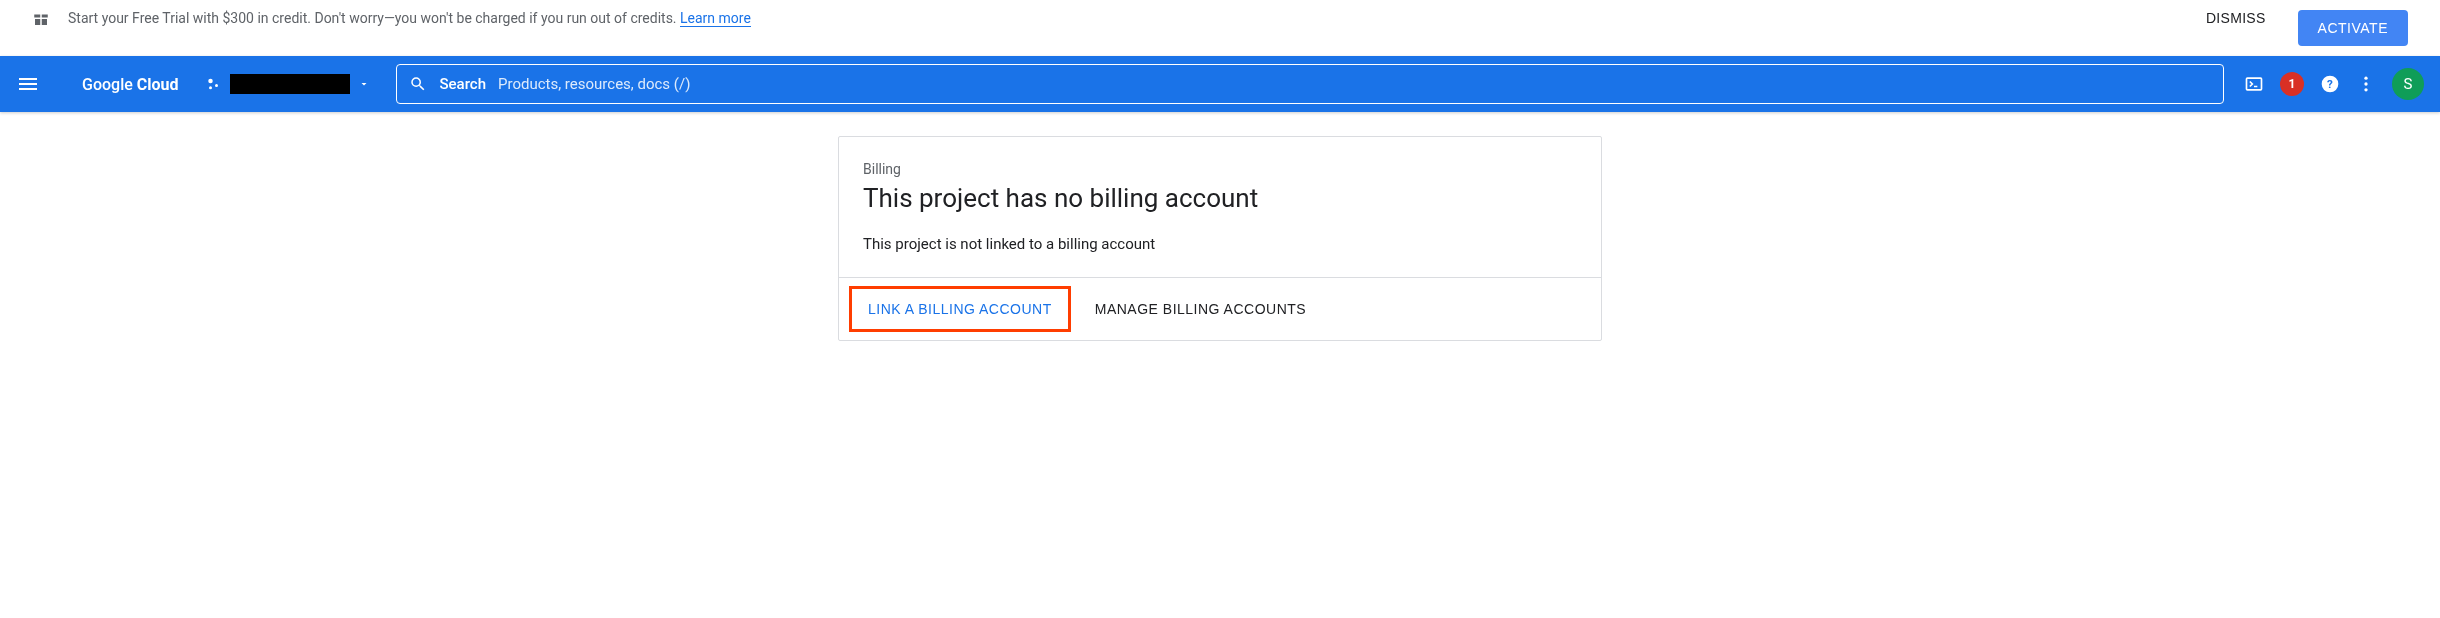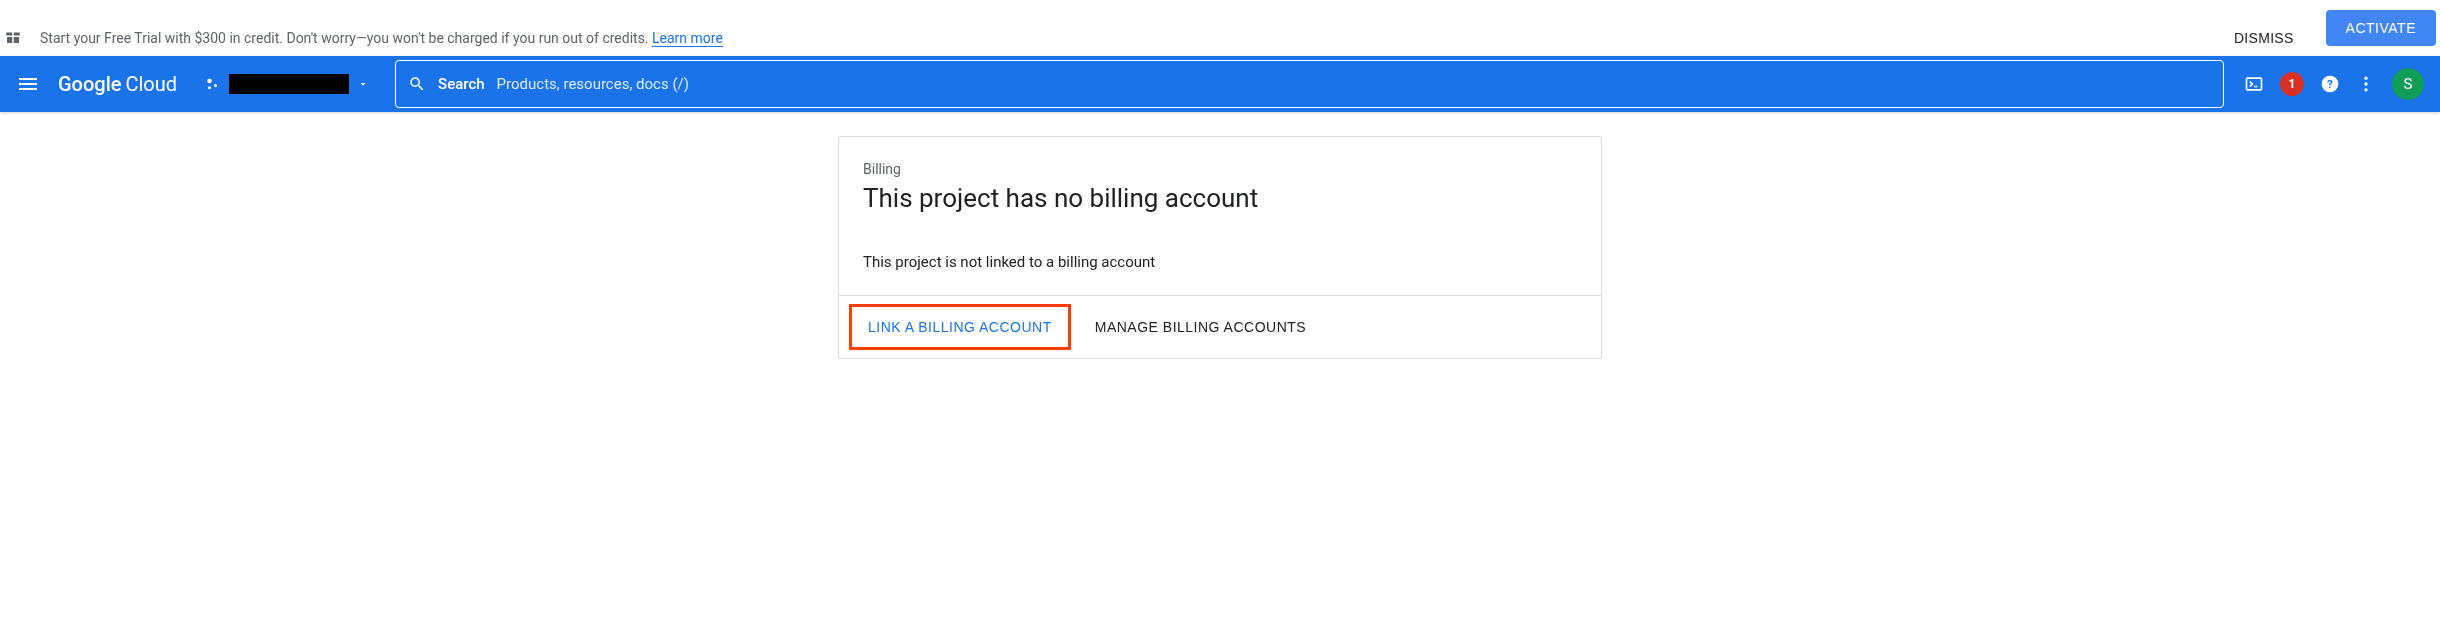--- a/index.html
+++ b/index.html
@@ -1,20 +1,20 @@
 <!DOCTYPE html>
 <html><head>
   <meta charset="utf-8">
   <style>
     * { box-sizing: border-box; margin: 0; padding: 0; }
     body { font-family: 'Google Sans', Roboto, Arial, sans-serif; background: #fff; color: #202124; }
 
     
     .banner {
-      display: flex; align-items: flex-end; padding: 10px 4px;
+      display: flex; align-items: flex-start; padding: 10px 32px;
       font-size: 14px; color: #5f6368;
     }
     .banner .gift-icon { width: 18px; height: 18px; margin-right: 18px; display: flex; align-items: center; }
     .banner .text { flex: 0 0 auto; }
     .banner a { color: #1a73e8; text-decoration: none; border-bottom: 1px solid #1a73e8; }
     .banner .spacer { flex: 1; }
     .banner .dismiss {
       color: #202124; font-weight: 500; font-size: 14px; background: none;
       border: none; cursor: pointer; margin-right: 32px; letter-spacing: 0.3px;
     }
@@ -23,37 +23,37 @@
       padding: 10px 20px; font-size: 14px; font-weight: 500; cursor: pointer;
       letter-spacing: 0.5px;
     }
 
     
     .appbar {
       display: flex; align-items: center; background: #1a73e8; color: #fff;
       height: 56px; padding: 0 16px; box-shadow: 0 1px 3px rgba(0,0,0,.2);
     }
     .menu-icon { display: flex; align-items: center; cursor: pointer; margin-right: 18px; }
-    .logo { display: flex; align-items: center; margin-right: 20px; font-size: 20px; }
+    .logo { display: flex; align-items: center; margin-right: 20px; font-size: 16px; margin-left: 24px; }
     .logo .bold { font-weight: 500; }
-    .logo .light { font-weight: 400; margin-left: 4px; }
+    .logo .light { font-weight: 700; margin-left: 4px; }
     .project {
       display: flex; align-items: center; margin-right: 18px;
       cursor: pointer; padding: 4px 8px; border-radius: 4px;
     }
     .project .proj-icon { display: flex; margin-right: 6px; }
     .project .proj-name {
       background: #000; color: #000;
       min-width: 120px; height: 20px;
     }
     .project .chev { margin-left: 8px; display: flex; }
     .searchbar {
       flex: 1; display: flex; align-items: center;
       border: 1px solid #fff; border-radius: 4px;
-      height: 48px; padding: 0 12px; color: #fff;
+      height: 40px; padding: 0 12px; color: #fff;
     }
     .searchbar .sicon { display: flex; margin-right: 12px; }
     .searchbar .slabel { font-weight: 500; font-size: 15px; margin-right: 12px; }
     .searchbar .splaceholder { color: rgba(255,255,255,.85); font-size: 15px; }
     .bar-right { display: flex; align-items: center; gap: 16px; margin-left: 20px; }
     .bar-icon { display: flex; align-items: center; cursor: pointer; }
     .badge {
       background: #d93025; color: #fff; width: 24px; height: 24px; border-radius: 50%;
       display: flex; align-items: center; justify-content: center; font-size: 12px; font-weight: 700;
     }
@@ -62,21 +62,21 @@
       display: flex; align-items: center; justify-content: center; font-size: 15px; font-weight: 400;
     }
 
     
     .content { display: flex; justify-content: center; padding-top: 24px; }
     .card {
       width: 764px; border: 1px solid #dadce0; border-radius: 2px;
     }
     .card-body { padding: 24px; }
     .crumb { color: #5f6368; font-size: 14px; margin-bottom: 6px; }
-    .title { font-size: 26px; color: #202124; margin-bottom: 40px; font-weight: 400; }
+    .title { font-size: 26px; color: #202124; margin-bottom: 22px; font-weight: 400; }
     .desc { font-size: 15px; color: #202124; }
     .card-actions {
       display: flex; border-top: 1px solid #dadce0; padding: 8px 10px;
     }
     .action-btn {
       background: none; border: none; font-size: 14px; font-weight: 500;
       padding: 12px 16px; cursor: pointer; letter-spacing: 0.5px;
     }
     .primary-link { color: #1a73e8; }
     .secondary-link { color: #202124; margin-left: 8px; }

